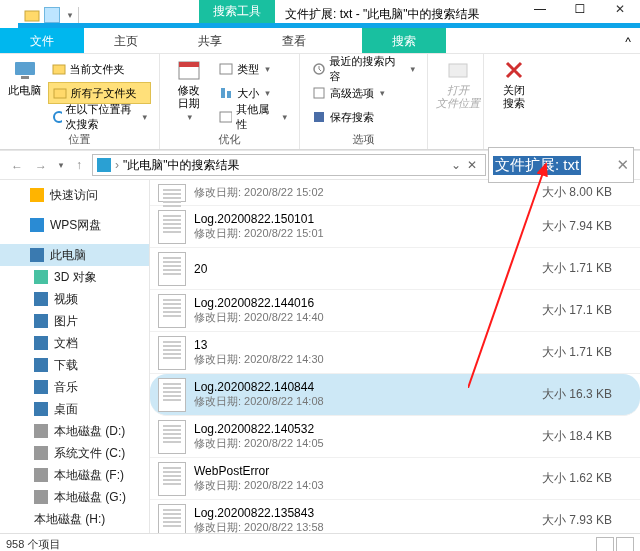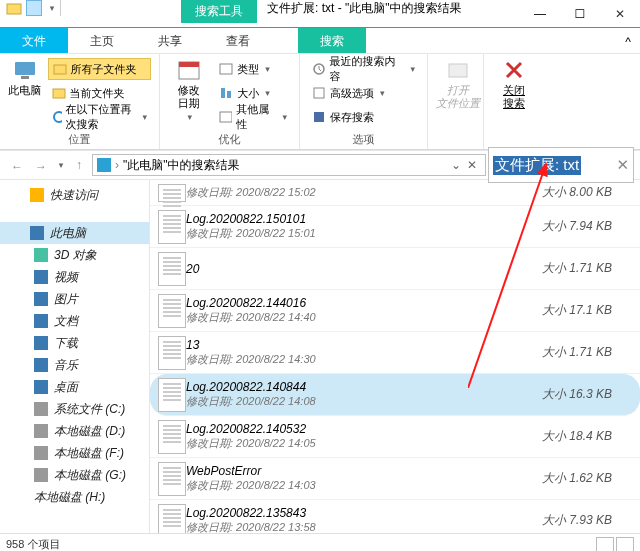--- a/index.html
+++ b/index.html
@@ -1,63 +1,63 @@
 <!DOCTYPE html>
 <html><head>
 <meta charset="utf-8">
 <style>
   * { margin:0; padding:0; box-sizing:border-box; font-family:"Microsoft YaHei","Segoe UI",sans-serif; }
   body { width:640px; height:551px; background:#fff; overflow:hidden; font-size:12px; position:relative;}
-  .titlebar { display:flex; align-items:flex-start; height:28px; background:#fff; border-bottom:1px solid #0ea5e9;}
+  .titlebar { display:flex; align-items:flex-end; height:28px; background:#fff; border-bottom:5px solid #0ea5e9;margin-left:18px;}
   .tb-left { display:flex; align-items:center; gap:4px; padding-left:6px;}
   .sq { width:16px; height:16px; display:inline-flex; align-items:center; justify-content:center;}
   .titlebar-tools { margin-left:120px; background:#19c0a0; color:#fff; padding:3px 14px; font-size:12px;}
   .titlebar-title { margin-left:10px; color:#000; font-size:12px;}
   .win-ctrls { margin-left:auto; display:flex;}
   .win-btn { width:40px; height:28px; display:flex; align-items:center; justify-content:center; font-size:12px;}
   .menutabs { display:flex; height:26px; background:#fff; border-bottom:1px solid #e6e6e6;}
-  .mt { padding:5px 22px; font-size:12px; color:#333;}
+  .mt { padding:5px 30px; font-size:12px; color:#333;}
   .mt.active { background:#00b7ee; color:#fff;}
   .mt.search { background:#19c0a0; color:#fff;}
   .ribbon { display:flex; height:96px; background:#fff; border-bottom:1px solid #d8d8d8;}
   .rg { border-right:1px solid #e6e6e6; padding:4px 8px 2px 8px; display:flex; flex-direction:column; justify-content:space-between;}
   .rg-label { text-align:center; font-size:11px; color:#555; padding-top:2px;}
   .rg-body { display:flex; gap:6px;}
   .vbtn { display:flex; flex-direction:column; align-items:center; width:44px; gap:2px; font-size:11px; line-height:1.2; text-align:center;}
   .ic { width:24px; height:24px;}
   .rows { display:flex; flex-direction:column; gap:2px; font-size:11px;}
   .rows .r { display:flex; align-items:center; height:22px; padding:0 4px; gap:4px;}
   .rows .r.hl { background:#ffe07a; border:1px solid #e0c050;}
   .chev::after{content:"▾"; font-size:9px; margin-left:2px; color:#666;}
   .addr { display:flex; align-items:center; height:30px; border-top:1px solid #e6e6e6; border-bottom:1px solid #e6e6e6; padding:2px 6px; gap:2px;}
   .ab { width:22px; height:22px; display:flex; align-items:center; justify-content:center; color:#888; border-radius:2px;}
   .path-box { flex:1; height:22px; border:1px solid #bfbfbf; display:flex; align-items:center; padding:0 4px; gap:4px; font-size:12px;}
   .path-box .pc-icon{width:14px;height:14px;background:#2aa0d3;}
   .search-box { width:146px; height:36px; border:1px solid #bfbfbf; display:flex; align-items:center; padding:0 4px; font-size:15px; background:#fff; position:relative;}
   .search-sel { background:#2f6fb0; color:#fff; padding:0 2px;}
-  .body { display:flex; height:353px;font-style:italic;}
+  .body { display:flex; height:353px;}
   .nav { width:150px; border-right:1px solid #e6e6e6; overflow:hidden; padding-top:4px;}
   .nav .item { display:flex; align-items:center; height:22px; padding-left:16px; gap:6px; font-size:12px; color:#222;}
   .nav .item .tw{width:8px;color:#888;font-size:9px;}
   .nav .item.sub{padding-left:34px;}
   .nav .item.sel{background:#cde8f6;}
   .navicon{width:14px;height:14px;display:inline-block;}
   .ni-star{background:#ffb400;}
   .ni-cloud{background:#2a8bd4;}
   .ni-pc{background:#3a7ab0;}
   .ni-3d{background:#47c1a2;}
   .ni-vid{background:#3a7ab0;}
   .ni-pic{background:#3a7ab0;}
   .ni-doc{background:#3a7ab0;}
   .ni-dl{background:#3a7ab0;}
   .ni-music{background:#3a7ab0;}
   .ni-desk{background:#3a7ab0;}
   .ni-disk{background:#999;}
   .list { flex:1; overflow:hidden;}
-  .row { display:flex; align-items:center; height:42px; border-bottom:1px solid #f0f0f0; padding:0 8px; }
+  .row { display:flex; align-items:center; height:42px; border-bottom:1px solid #f0f0f0; padding:0 8px; gap:8px;}
   .row.first{height:26px;}
   .row.sel{background:#cde8f6;border-radius:17px;}
   .ficon{width:28px;height:34px;border:1px solid #bbb;background:linear-gradient(#fff,#fff);position:relative;}
   .ficon::before{content:"";position:absolute;left:4px;right:4px;top:4px;height:2px;background:#ccc;box-shadow:0 4px #ccc,0 8px #ccc,0 12px #ccc,0 16px #ccc;}
   .rinfo{flex:1;}
   .rname{font-size:12px;color:#000;}
   .rmod{font-size:11px;color:#777;}
   .rsize{font-size:12px;color:#555;width:110px;text-align:center;}
   .status{height:22px;border-top:1px solid #e0e0e0;display:flex;align-items:center;padding:0 6px;font-size:11px;color:#333;justify-content:space-between;}
   .status .sicons{display:flex;gap:2px;}
@@ -105,31 +105,31 @@
   <div class="rg" style="width:160px;">
     <div class="rg-body">
       <div class="vbtn">
         <svg class="ic" viewBox="0 0 24 24">
             <rect x="2" y="4" width="20" height="13" fill="#5aa0d0" rx="1"></rect>
             <rect x="8" y="18" width="8" height="3" fill="#888"></rect>
           </svg>
         <span>此电脑</span>
       </div>
       <div class="rows">
+        <div class="r">
+            <svg width="14" height="14">
+              <rect x="1" y="3" width="12" height="9" fill="#ffd96a" stroke="#c9a63a"></rect>
+            </svg>
+            <span>当前文件夹</span>
+          </div>
         <div class="r hl">
             <svg width="14" height="14">
               <rect x="1" y="3" width="12" height="9" fill="#ffd96a" stroke="#c9a63a"></rect>
             </svg>
             <span>所有子文件夹</span>
-          </div>
-        <div class="r">
-            <svg width="14" height="14">
-              <rect x="1" y="3" width="12" height="9" fill="#ffd96a" stroke="#c9a63a"></rect>
-            </svg>
-            <span>当前文件夹</span>
           </div>
         <div class="r chev">
             <svg width="14" height="14">
               <circle cx="7" cy="7" r="5" fill="none" stroke="#2a8bd4" stroke-width="2"></circle>
             </svg>
             <span>在以下位置再次搜索</span>
           </div>
       </div>
     </div>
     <div class="rg-label">位置</div>
@@ -205,21 +205,21 @@
       <span style="white-space:pre-line;">打开
 文件位置</span>
     </div>
     <div></div>
   </div>
   <div class="rg" style="width:56px;border-right:none;">
     <div class="vbtn">
       <svg class="ic" viewBox="0 0 24 24">
           <path d="M5 5 L19 19 M19 5 L5 19" stroke="#d03030" stroke-width="3"></path>
         </svg>
-      <span style="white-space:pre-line;text-decoration:underline;">关闭
+      <span style="white-space:pre-line;">关闭
 搜索</span>
     </div>
     <div></div>
   </div>
 </div>
 
 <div class="addr">
   <div class="ab">←</div>
   <div class="ab">→</div>
   <div class="ab chev" style="width:12px;"></div>
@@ -240,20 +240,25 @@
 </div>
 
 <div class="body">
   <div class="nav">
     <div class="item">
         <span class="tw"></span>
         <span class="navicon ni-star"></span>
         <span>快速访问</span>
       </div>
     <div style="height:8px;"></div>
+    <div class="item">
+        <span class="tw"></span>
+        <span class="navicon ni-cloud"></span>
+        <span>WPS网盘</span>
+      </div>
     <div style="height:8px;"></div>
     <div class="item sel">
         <span class="tw"></span>
         <span class="navicon ni-pc"></span>
         <span>此电脑</span>
       </div>
     <div class="item sub">
         <span class="navicon ni-3d"></span>
         <span>3D 对象</span>
       </div>
@@ -276,25 +281,25 @@
     <div class="item sub">
         <span class="navicon ni-music"></span>
         <span>音乐</span>
       </div>
     <div class="item sub">
         <span class="navicon ni-desk"></span>
         <span>桌面</span>
       </div>
     <div class="item sub">
         <span class="navicon ni-disk"></span>
+        <span>本地磁盘 (D:)</span>
+      </div>
+    <div class="item sub">
+        <span class="navicon ni-disk"></span>
         <span>系统文件 (C:)</span>
-      </div>
-    <div class="item sub">
-        <span class="navicon ni-disk"></span>
-        <span>本地磁盘 (D:)</span>
       </div>
     <div class="item sub">
         <span class="navicon ni-disk"></span>
         <span>本地磁盘 (F:)</span>
       </div>
     <div class="item sub">
         <span class="navicon ni-disk"></span>
         <span>本地磁盘 (G:)</span>
       </div>
     <div class="item sub">

